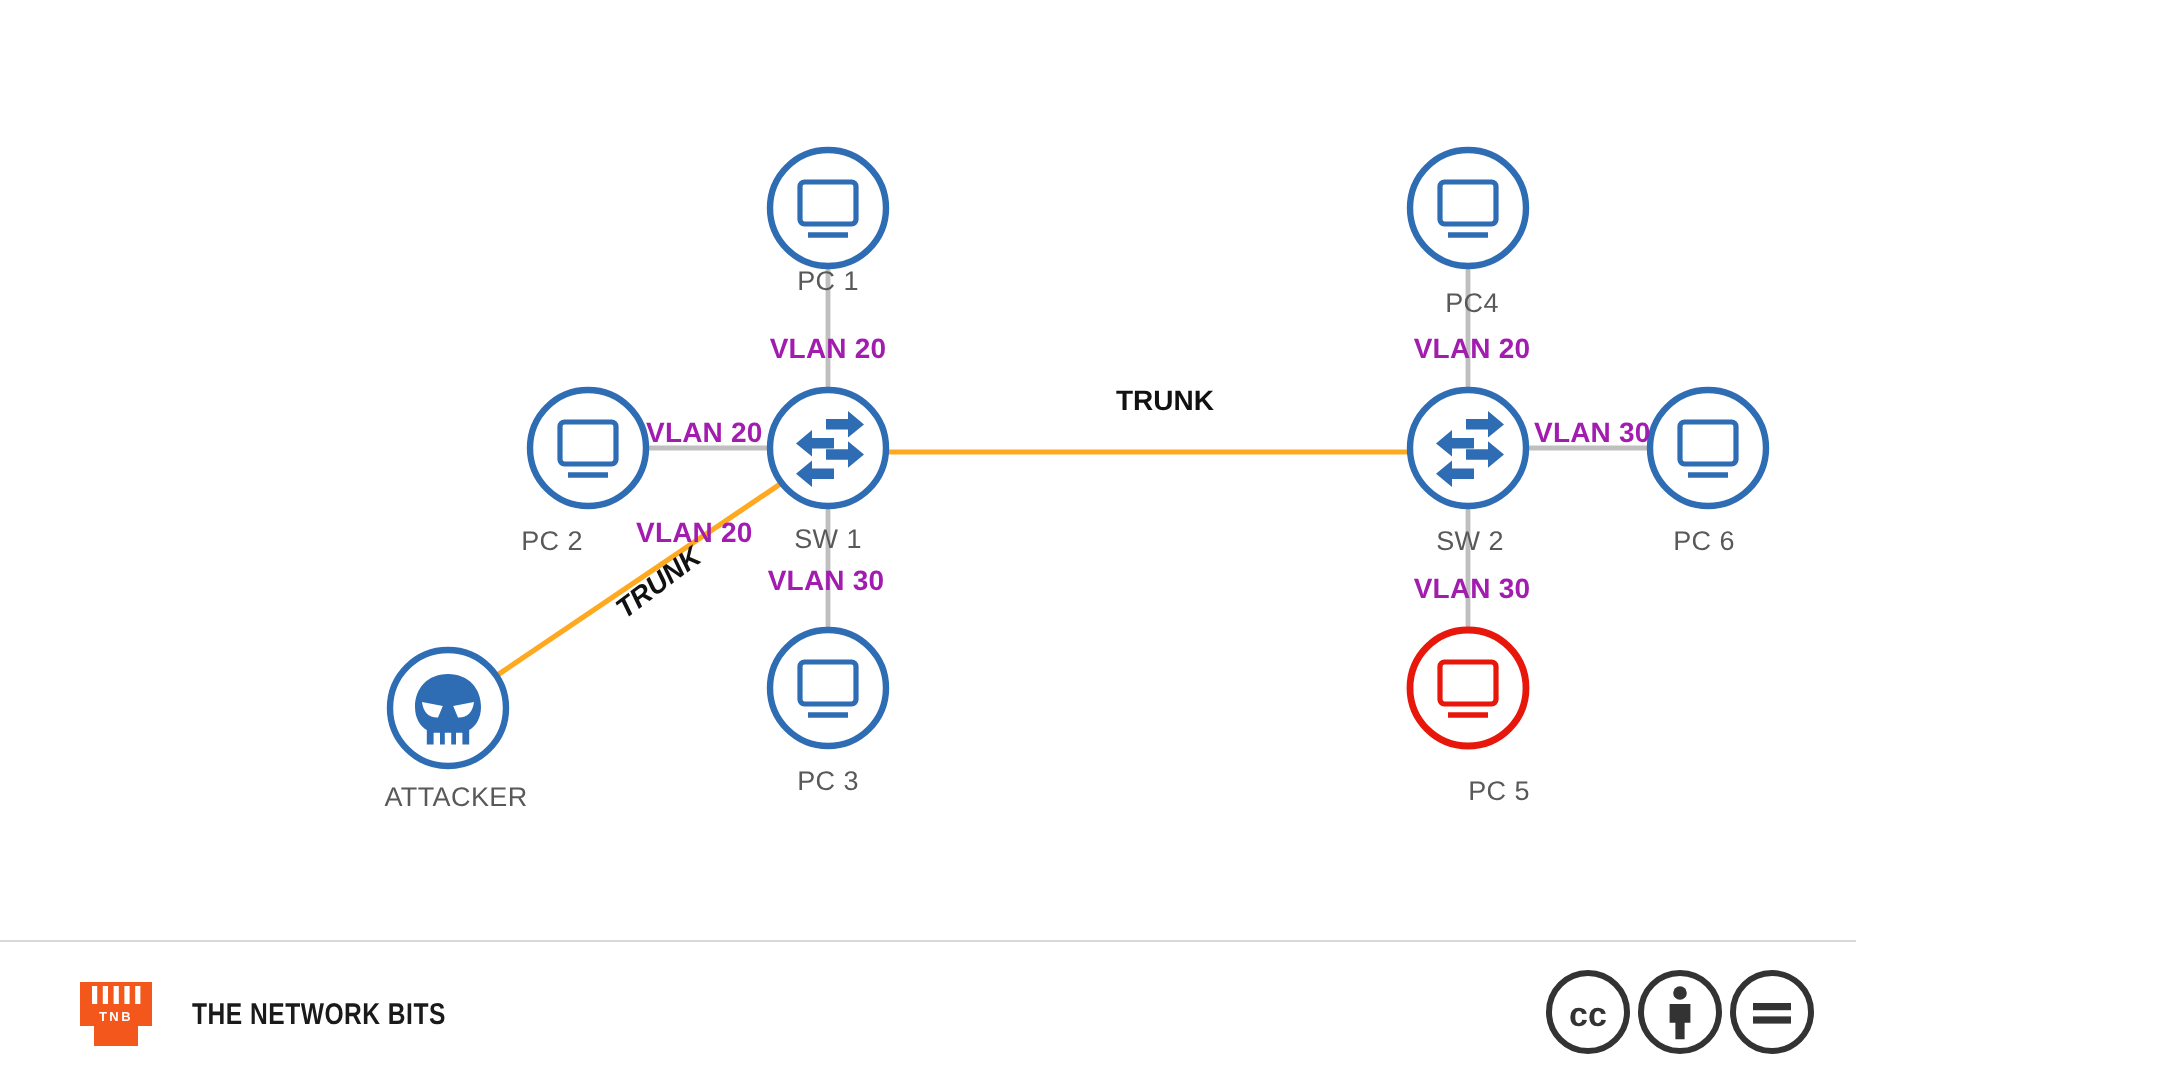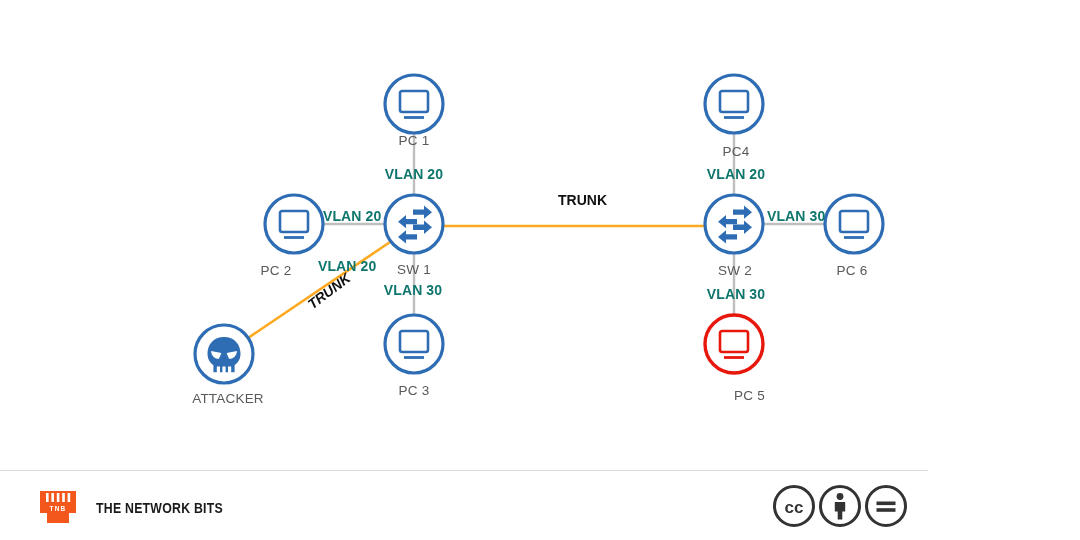--- a/index.html
+++ b/index.html
@@ -19,21 +19,21 @@
     font-size:13.5px;
     color:#595959;
     white-space:nowrap;
     transform:translateX(-50%);
     letter-spacing:.2px;
   }
   .vlan-label{
     position:absolute;
     font-size:14px;
     font-weight:bold;
-    color:#0f766e;
+    color:#a21caf;
     white-space:nowrap;
     letter-spacing:.1px;
   }
   .vlan-label.ctr{transform:translateX(-50%);}
   .trunk-label{
     position:absolute;
     font-size:14px;
     font-weight:bold;
     color:#111111;
     white-space:nowrap;

